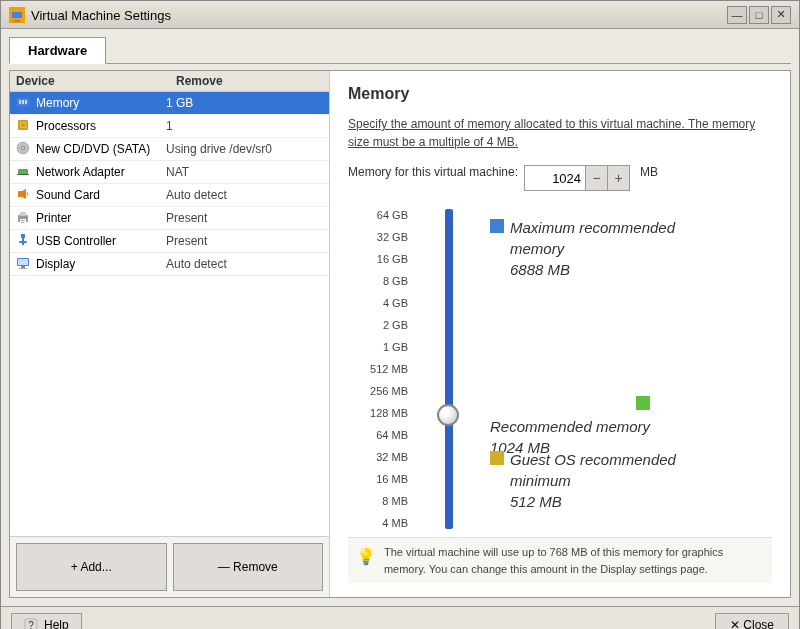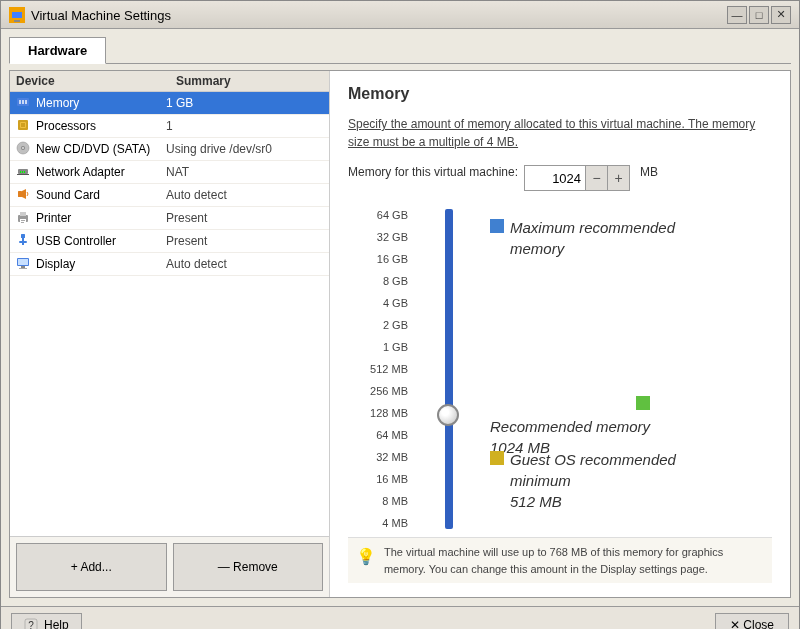--- a/index.html
+++ b/index.html
@@ -341,21 +341,21 @@
         <span>Hardware</span>
       </div>
     </div>
 
     <div class="main-content">
 
       <div class="left-panel">
         <div class="device-table">
           <div class="device-table-header">
             <span class="col-device">Device</span>
-            <span class="col-summary">Summary</span>
+            <span class="col-summary">Remove</span>
           </div>
 
           <div class="device-row selected">
             <div class="device-icon">
               <svg width="14" height="14" viewBox="0 0 14 14">
                 <rect x="1" y="3" width="12" height="8" fill="#4a80e0" rx="1"></rect>
                 <rect x="3" y="5" width="2" height="4" fill="#fff" opacity="0.7"></rect>
                 <rect x="6" y="5" width="2" height="4" fill="#fff" opacity="0.7"></rect>
                 <rect x="9" y="5" width="2" height="4" fill="#fff" opacity="0.7"></rect>
               </svg>
@@ -498,20 +498,21 @@
 
             <div style="position:absolute; left:3px; top:195px; width:22px; height:22px; background:radial-gradient(circle at 35% 35%, #fff 20%, #c0c0c0 100%); border:2px solid #888; border-radius:50%; cursor:pointer;"></div>
           </div>
 
           <div style="position:relative; width:230px; height:320px;">
 
             <div style="position:absolute; top:8px; display:flex; align-items:flex-start; gap:6px;">
               <div style="width:14px; height:14px; background:#4080d0; flex-shrink:0; margin-top:2px;"></div>
               <div class="legend-text">
                 <div>Maximum recommended memory</div>
+                <div>6888 MB</div>
               </div>
             </div>
 
             <div style="position:absolute; top:185px; display:flex; align-items:flex-end; gap:6px;flex-direction:column;">
               <div style="width:14px; height:14px; background:#60c040; flex-shrink:0; margin-top:2px;"></div>
               <div class="legend-text">
                 <div>Recommended memory</div>
                 <div>1024 MB</div>
               </div>
             </div>

